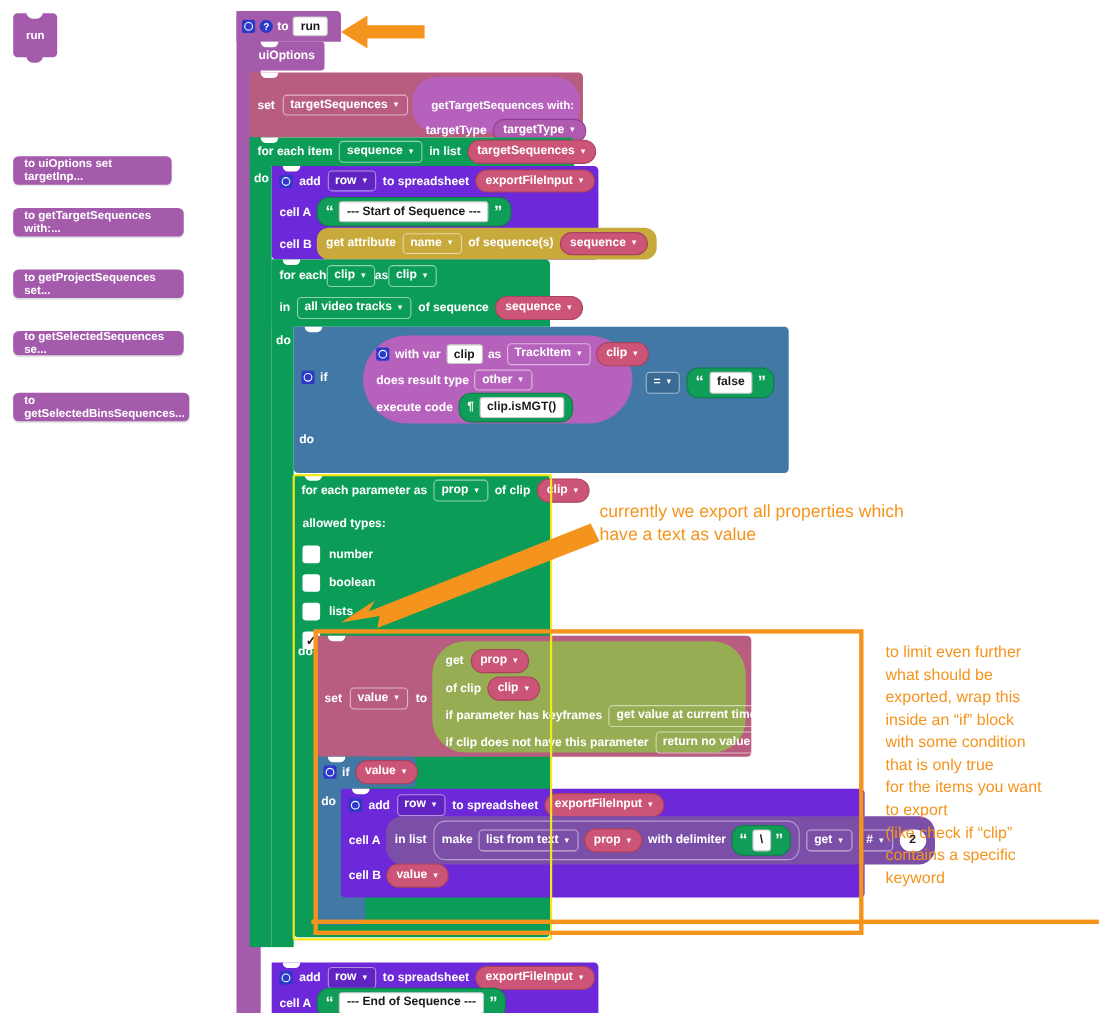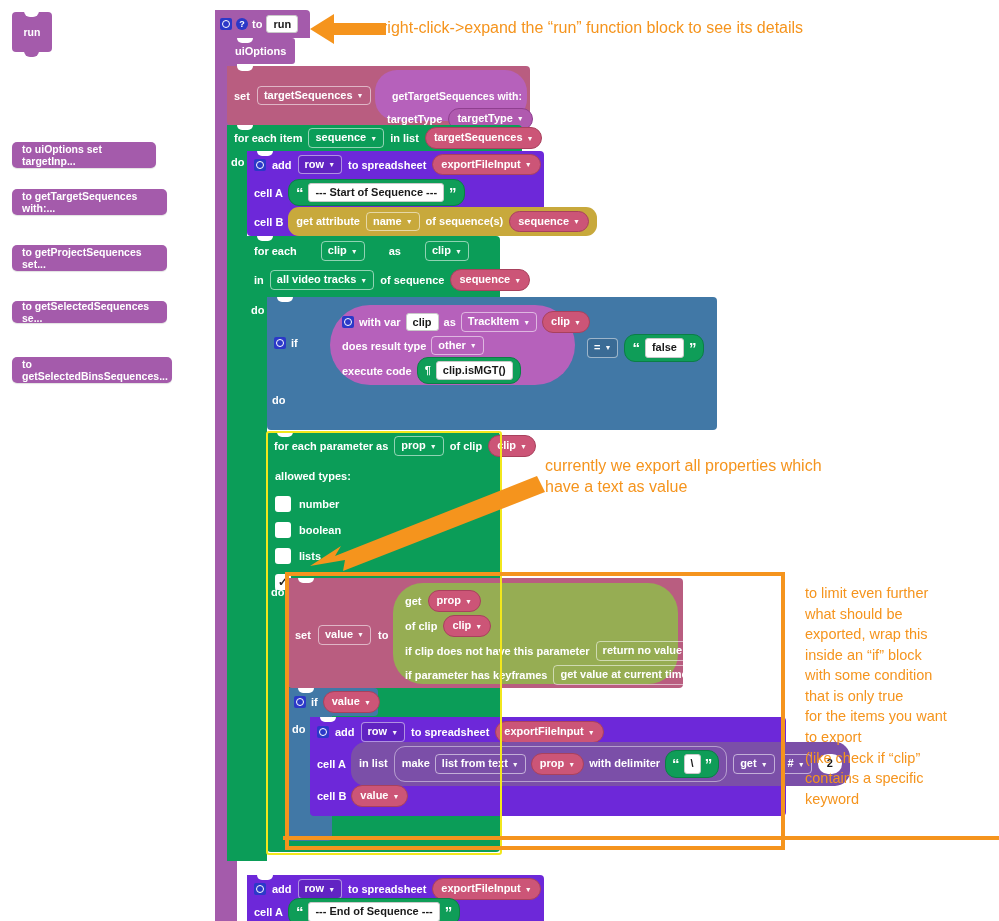--- a/index.html
+++ b/index.html
@@ -231,21 +231,21 @@
           <span>sequence</span>
             <span class="caret">▼</span>
         </span>
       </span>
     </div>
   </div>
 
   <div class="blk green-loop" style="left:247px; top:236px; width:20px; height:625px;"></div>
   <div class="blk green-loop" style="left:247px; top:236px; width:253px; height:61px; border-radius:0 4px 0 0;">
     <div class="notch-top" style="left:10px;"></div>
-    <div class="row" style="height:30px; padding-left:7px; gap:24px;">
+    <div class="row" style="height:30px; padding-left:7px; gap:0;">
       <span class="lbl">for each</span>
       <span class="chip chip-outline">
         <span>clip</span>
           <span class="caret">▼</span>
       </span>
       <span class="lbl">as</span>
       <span class="chip chip-outline">
         <span>clip</span>
           <span class="caret">▼</span>
       </span>
@@ -385,30 +385,30 @@
           </span>
         </div>
         <div class="row" style="gap:6px; height:26px;">
           <span class="lbl">of clip</span>
           <span class="chip chip-var">
             <span>clip</span>
               <span class="caret">▼</span>
           </span>
         </div>
         <div class="row" style="gap:6px; height:24px;">
+          <span class="lbl">if parameter has keyframes</span>
+          <span class="chip chip-outline">
+            <span>get value at current time</span>
+              <span class="caret">▼</span>
+          </span>
+        </div>
+        <div class="row" style="gap:6px; height:24px;">
           <span class="lbl">if clip does not have this parameter</span>
           <span class="chip chip-outline">
             <span>return no value</span>
-              <span class="caret">▼</span>
-          </span>
-        </div>
-        <div class="row" style="gap:6px; height:24px;">
-          <span class="lbl">if parameter has keyframes</span>
-          <span class="chip chip-outline">
-            <span>get value at current time</span>
               <span class="caret">▼</span>
           </span>
         </div>
       </div>
     </div>
   </div>
 
   <div class="blk blue-if" style="left:288px; top:688px; width:44px; height:153px; border-radius:0 0 4px 4px;"></div>
   <div class="blk blue-if" style="left:288px; top:688px; width:90px; height:28px; border-radius:0 4px 4px 0;">
     <div class="notch-top" style="left:10px;"></div>
@@ -512,21 +512,20 @@
   <div style="position:absolute; left:283px; top:836px; width:716px; height:4px; background:#f5941d;"></div>
 
   <svg class="arrow" style="left:300px; top:8px; width:90px; height:42px;" viewBox="0 0 90 42">
     <path d="M 10 21 L 34 6 L 34 15 L 86 15 L 86 27 L 34 27 L 34 36 Z" fill="#f5941d"></path>
   </svg>
 
   <svg class="arrow" style="left:305px; top:470px; width:250px; height:110px;" viewBox="0 0 250 110">
     <path d="M 5 96 L 36 76 L 30 86 L 232 6 L 240 22 L 38 101 L 40 90 Z" fill="#f5941d"></path>
   </svg>
 
-  <div class="anno" style="left:382px; top:17px;">right-click-&gt;expand the “run” function block to see its details</div>
 
   <div class="anno" style="left:545px; top:455px;">currently we export all properties which
 have a text as value</div>
 
   <div class="anno anno-sm" style="left:805px; top:583px;">to limit even further
 what should be
 exported, wrap this
 inside an “if” block
 with some condition
 that is only true

